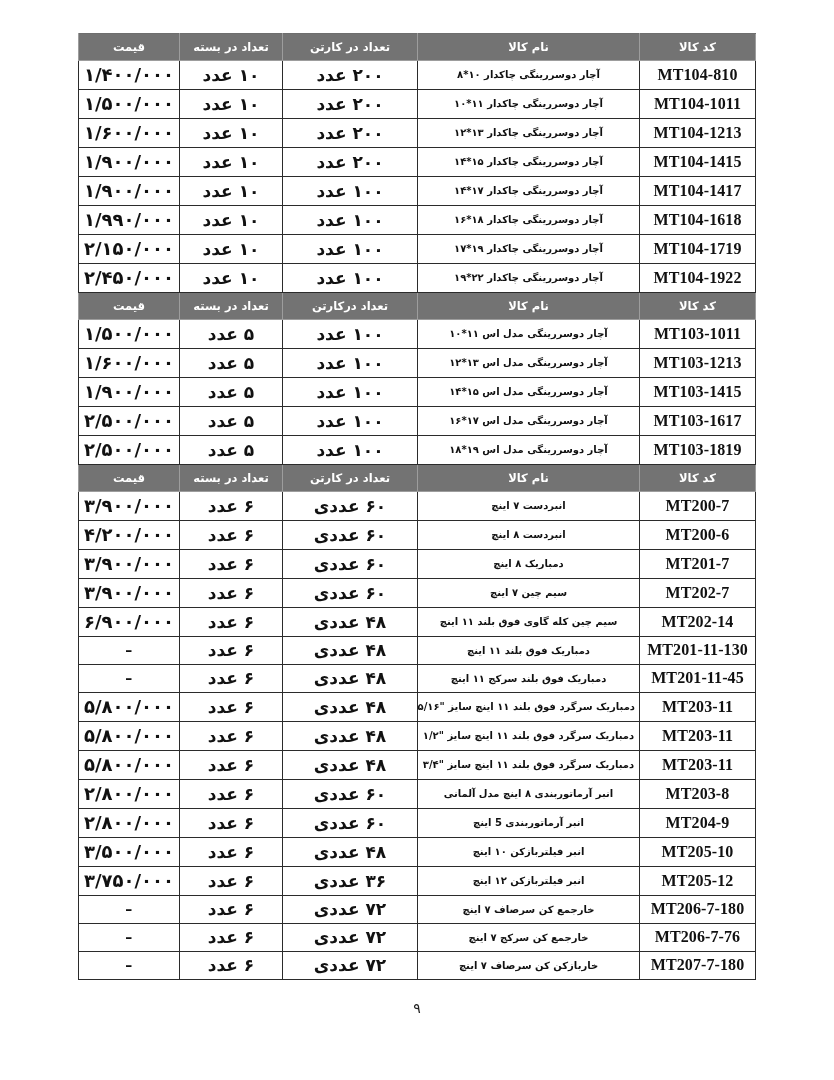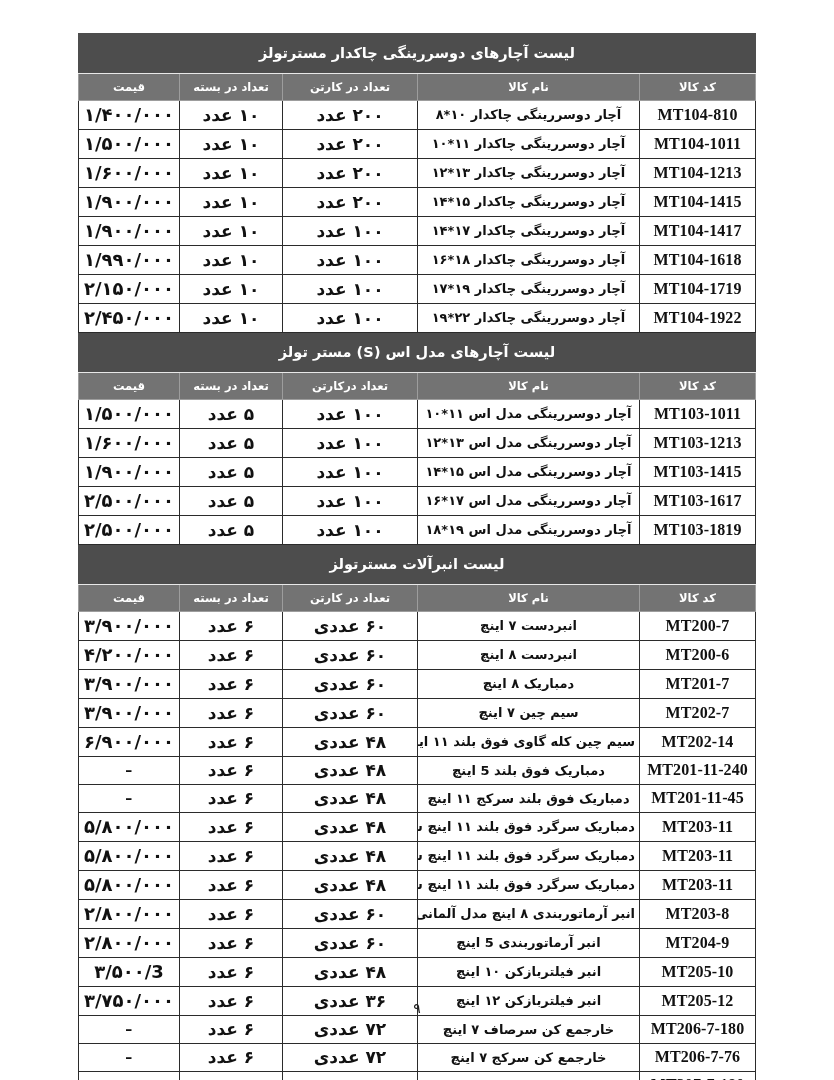--- a/index.html
+++ b/index.html
@@ -75,21 +75,21 @@
     overflow: hidden;
   }
   td.cell-code {
     font-family: "Liberation Serif", "DejaVu Serif", serif;
     font-size: 16px;
     font-weight: bold;
     direction: ltr;
     letter-spacing: 0.1px;
   }
   td.cell-name {
-    font-size: 13px;
+    font-size: 10px;
   }
   td.cell-carton, td.cell-pack {
     font-size: 17px;
   }
   td.cell-price {
     font-size: 18px;
     letter-spacing: 0.3px;
   }
   td.cell-price.dash {
     font-size: 14px;
@@ -112,23 +112,20 @@
   <div class="sheet">
     <table class="pricelist">
       <colgroup>
         <col class="c-code">
           <col class="c-name">
           <col class="c-carton">
           <col class="c-pack">
           <col class="c-price">
       </colgroup>
       <tbody id="table-body">
-          <tr class="section-title">
-            <td colspan="5">لیست آچارهای دوسررینگی چاکدار مسترتولز</td>
-          </tr>
           <tr class="col-head">
             <td>کد کالا</td>
             <td>نام کالا</td>
             <td>تعداد در کارتن</td>
             <td>تعداد در بسته</td>
             <td>قیمت</td>
           </tr>
           <tr class="data-row">
             <td class="cell-code">MT104-810</td>
             <td class="cell-name">آچار دوسررینگی چاکدار ۱۰*۸</td>
@@ -178,23 +175,20 @@
             <td class="cell-pack">۱۰ عدد</td>
             <td class="cell-price">۲/۱۵۰/۰۰۰</td>
           </tr>
           <tr class="data-row">
             <td class="cell-code">MT104-1922</td>
             <td class="cell-name">آچار دوسررینگی چاکدار ۲۲*۱۹</td>
             <td class="cell-carton">۱۰۰ عدد</td>
             <td class="cell-pack">۱۰ عدد</td>
             <td class="cell-price">۲/۴۵۰/۰۰۰</td>
           </tr>
-          <tr class="section-title">
-            <td colspan="5">لیست آچارهای مدل اس (S) مستر تولز</td>
-          </tr>
           <tr class="col-head">
             <td>کد کالا</td>
             <td>نام کالا</td>
             <td>تعداد درکارتن</td>
             <td>تعداد در بسته</td>
             <td>قیمت</td>
           </tr>
           <tr class="data-row">
             <td class="cell-code">MT103-1011</td>
             <td class="cell-name">آچار دوسررینگی مدل اس ۱۱*۱۰</td>
@@ -223,23 +217,20 @@
             <td class="cell-pack">۵ عدد</td>
             <td class="cell-price">۲/۵۰۰/۰۰۰</td>
           </tr>
           <tr class="data-row">
             <td class="cell-code">MT103-1819</td>
             <td class="cell-name">آچار دوسررینگی مدل اس ۱۹*۱۸</td>
             <td class="cell-carton">۱۰۰ عدد</td>
             <td class="cell-pack">۵ عدد</td>
             <td class="cell-price">۲/۵۰۰/۰۰۰</td>
           </tr>
-          <tr class="section-title">
-            <td colspan="5">لیست انبرآلات مسترتولز</td>
-          </tr>
           <tr class="col-head">
             <td>کد کالا</td>
             <td>نام کالا</td>
             <td>تعداد در کارتن</td>
             <td>تعداد در بسته</td>
             <td>قیمت</td>
           </tr>
           <tr class="data-row">
             <td class="cell-code">MT200-7</td>
             <td class="cell-name">انبردست ۷ اینچ</td>
@@ -269,22 +260,22 @@
             <td class="cell-price">۳/۹۰۰/۰۰۰</td>
           </tr>
           <tr class="data-row">
             <td class="cell-code">MT202-14</td>
             <td class="cell-name">سیم چین کله گاوی فوق بلند ۱۱ اینچ</td>
             <td class="cell-carton">۴۸ عددی</td>
             <td class="cell-pack">۶ عدد</td>
             <td class="cell-price">۶/۹۰۰/۰۰۰</td>
           </tr>
           <tr class="data-row">
-            <td class="cell-code">MT201-11-240</td>
-            <td class="cell-name">دمباریک فوق بلند 5 اینچ</td>
+            <td class="cell-code">MT201-11-130</td>
+            <td class="cell-name">دمباریک فوق بلند ۱۱ اینچ</td>
             <td class="cell-carton">۴۸ عددی</td>
             <td class="cell-pack">۶ عدد</td>
             <td class="cell-price dash">–</td>
           </tr>
           <tr class="data-row">
             <td class="cell-code">MT201-11-45</td>
             <td class="cell-name">دمباریک فوق بلند سرکج ۱۱ اینچ</td>
             <td class="cell-carton">۴۸ عددی</td>
             <td class="cell-pack">۶ عدد</td>
             <td class="cell-price dash">–</td>
@@ -322,21 +313,21 @@
             <td class="cell-name">انبر آرماتوربندی 5 اینچ</td>
             <td class="cell-carton">۶۰ عددی</td>
             <td class="cell-pack">۶ عدد</td>
             <td class="cell-price">۲/۸۰۰/۰۰۰</td>
           </tr>
           <tr class="data-row">
             <td class="cell-code">MT205-10</td>
             <td class="cell-name">انبر فیلتربازکن ۱۰ اینچ</td>
             <td class="cell-carton">۴۸ عددی</td>
             <td class="cell-pack">۶ عدد</td>
-            <td class="cell-price">۳/۵۰۰/3</td>
+            <td class="cell-price">۳/۵۰۰/۰۰۰</td>
           </tr>
           <tr class="data-row">
             <td class="cell-code">MT205-12</td>
             <td class="cell-name">انبر فیلتربازکن ۱۲ اینچ</td>
             <td class="cell-carton">۳۶ عددی</td>
             <td class="cell-pack">۶ عدد</td>
             <td class="cell-price">۳/۷۵۰/۰۰۰</td>
           </tr>
           <tr class="data-row">
             <td class="cell-code">MT206-7-180</td>

